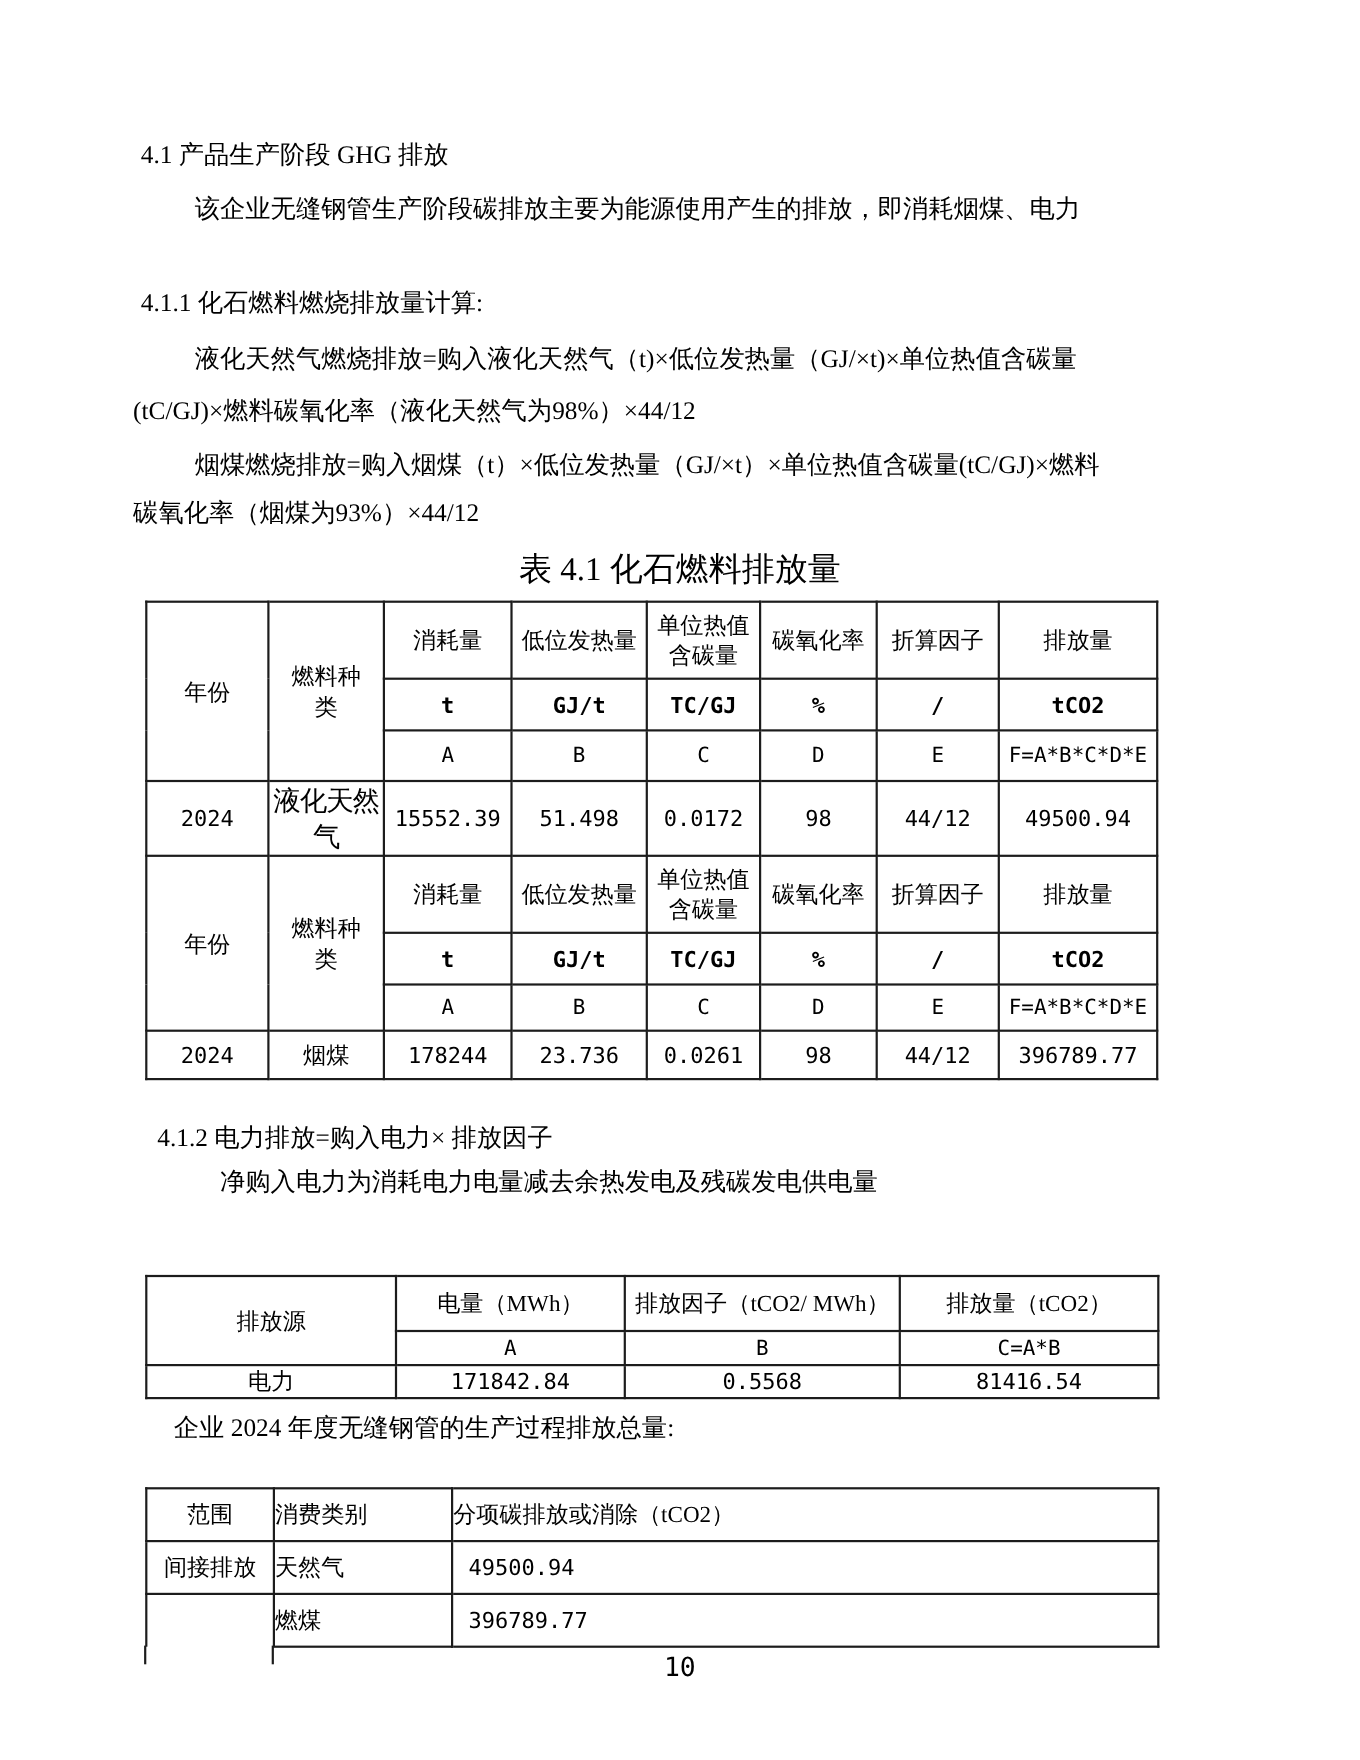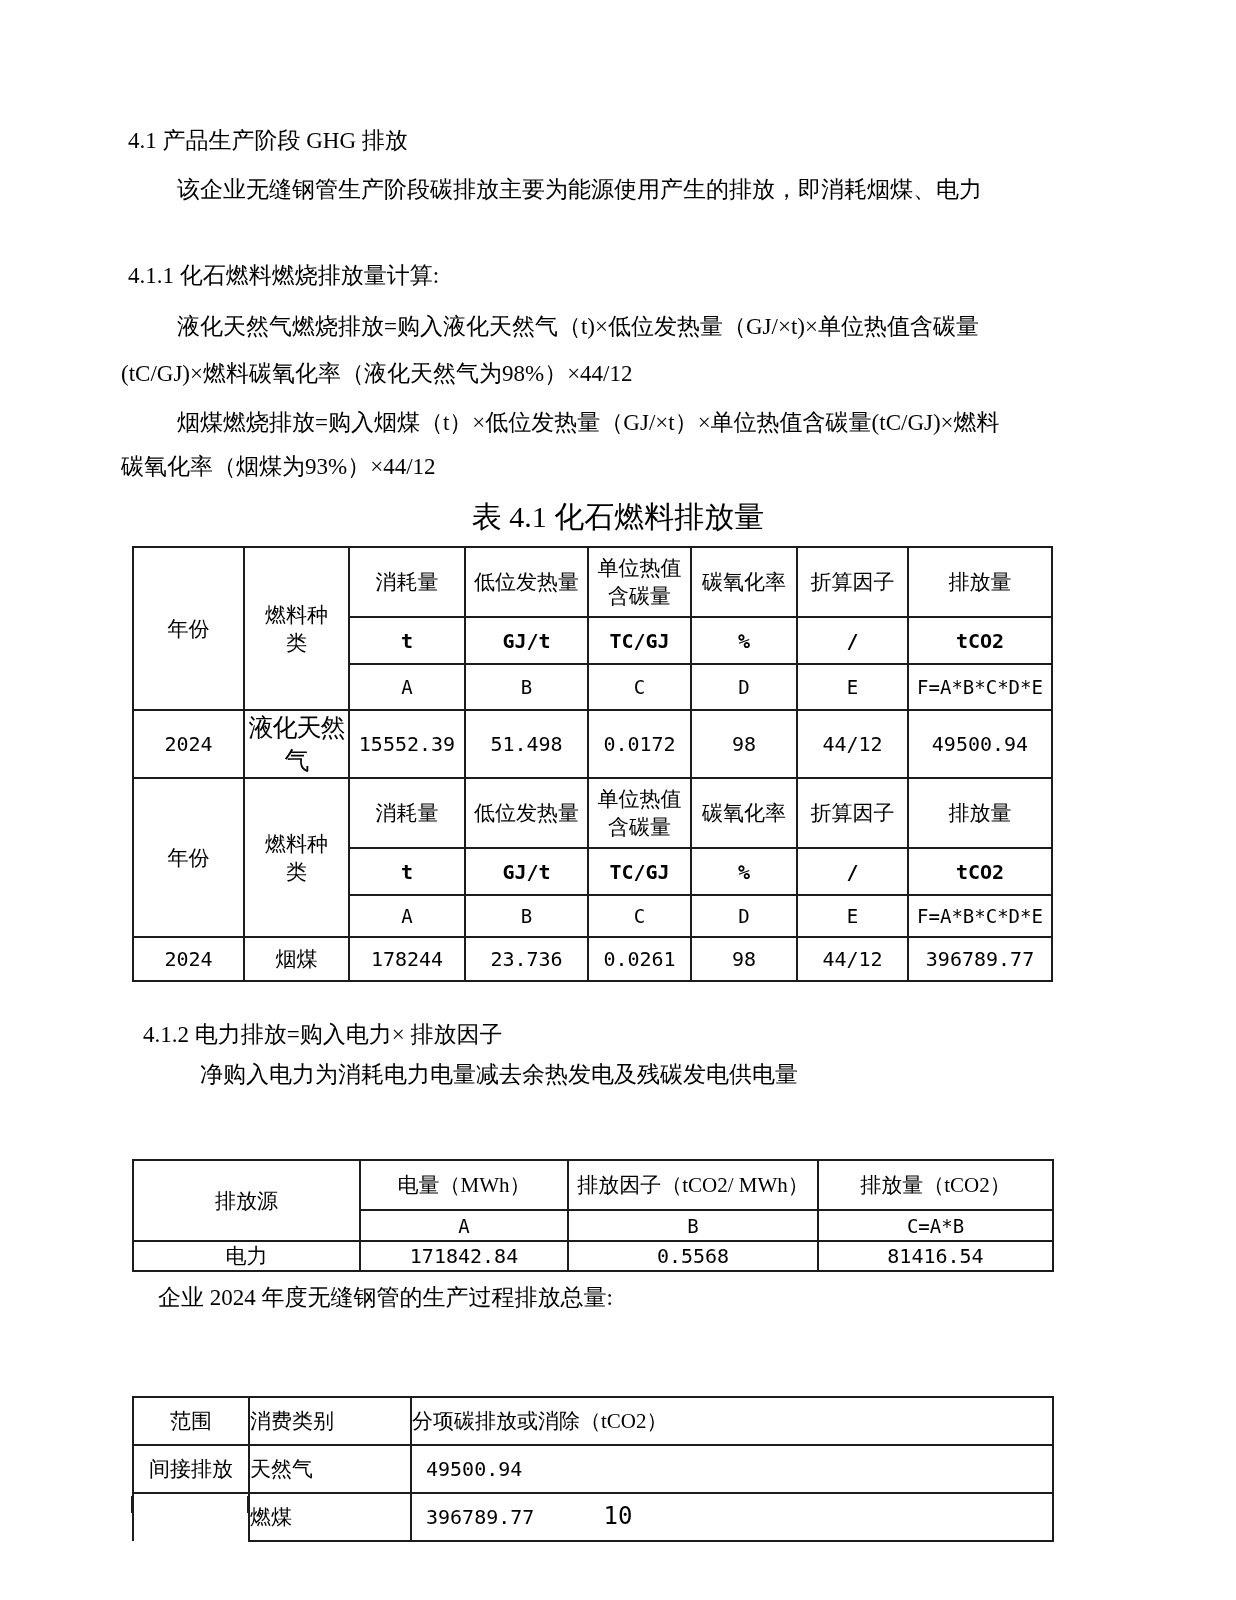--- a/index.html
+++ b/index.html
@@ -168,21 +168,21 @@
       <td class="cnc">电力</td>
       <td class="dat">171842.84</td>
       <td class="dat">0.5568</td>
       <td class="dat">81416.54</td>
     </tr>
   </tbody>
     </table>
 
   <div class="abs bline" style="left:142px;top:1283px;margin-left:16px;">企业 2024 年度无缝钢管的生产过程排放总量:</div>
 
-  <table class="abs sum" style="left:132px;top:1352px;width:920px;margin-top:44px;">
+  <table class="abs sum" style="left:132px;top:1352px;width:920px;">
     <colgroup>
       <col style="width:116px">
         <col style="width:162px">
         <col style="width:642px">
     </colgroup>
     <tbody>
         <tr class="h48">
       <td>范围</td>
       <td class="lft">消费类别</td>
       <td class="lft">分项碳排放或消除（tCO2）</td>

